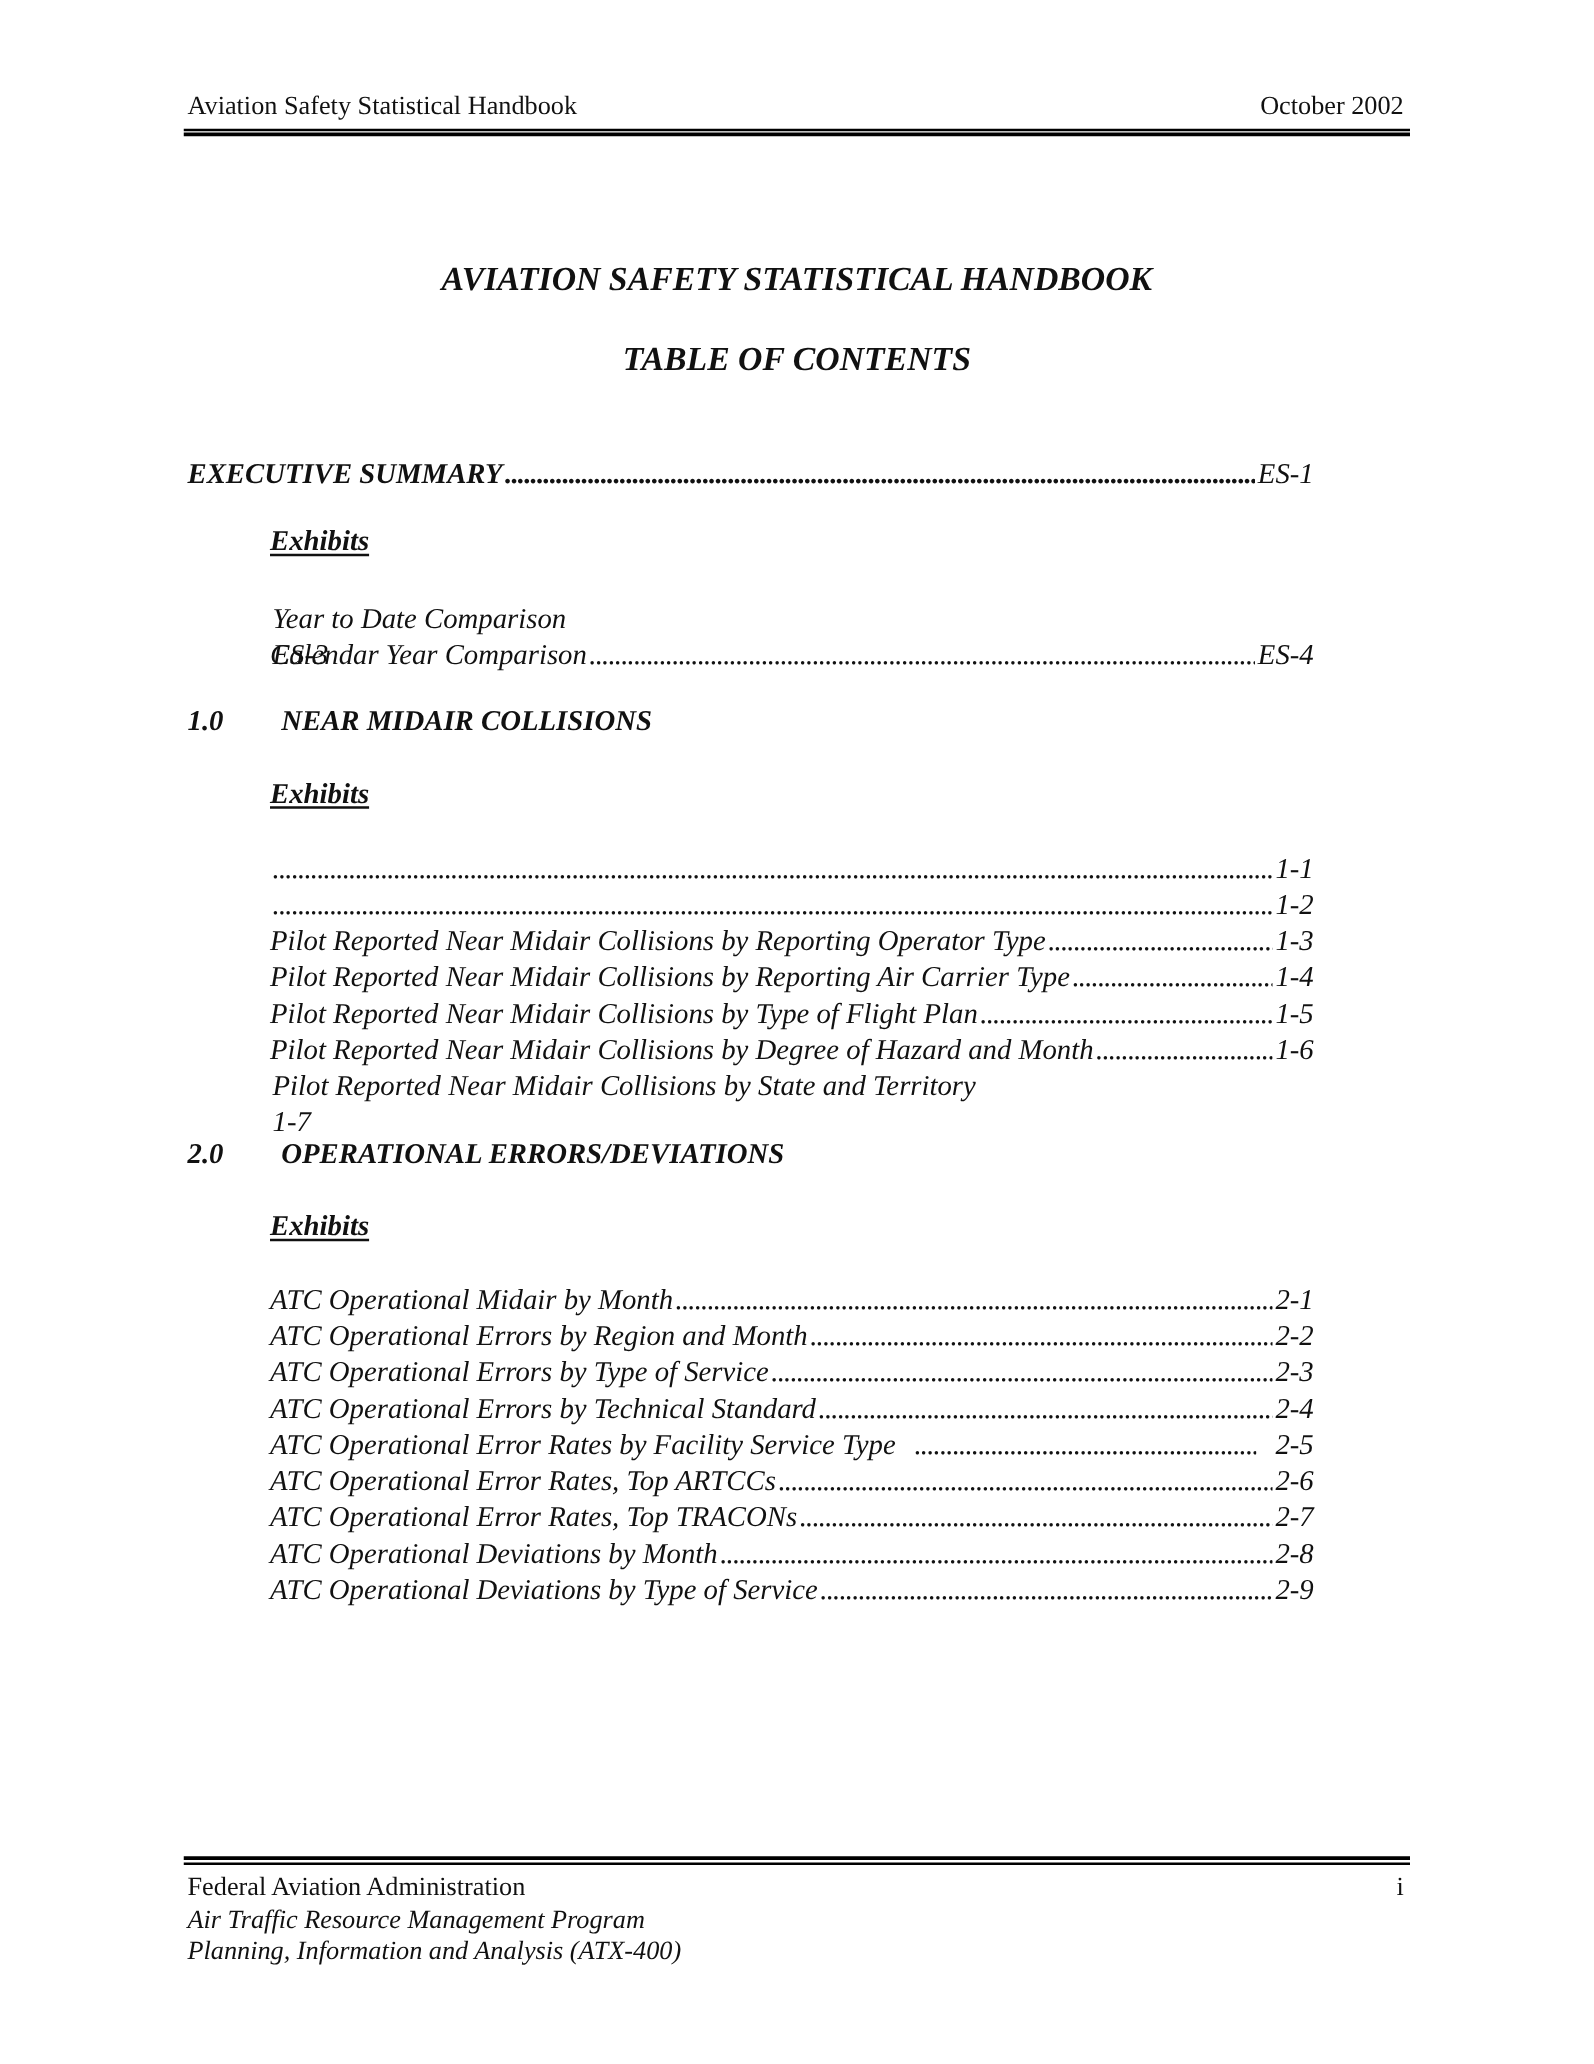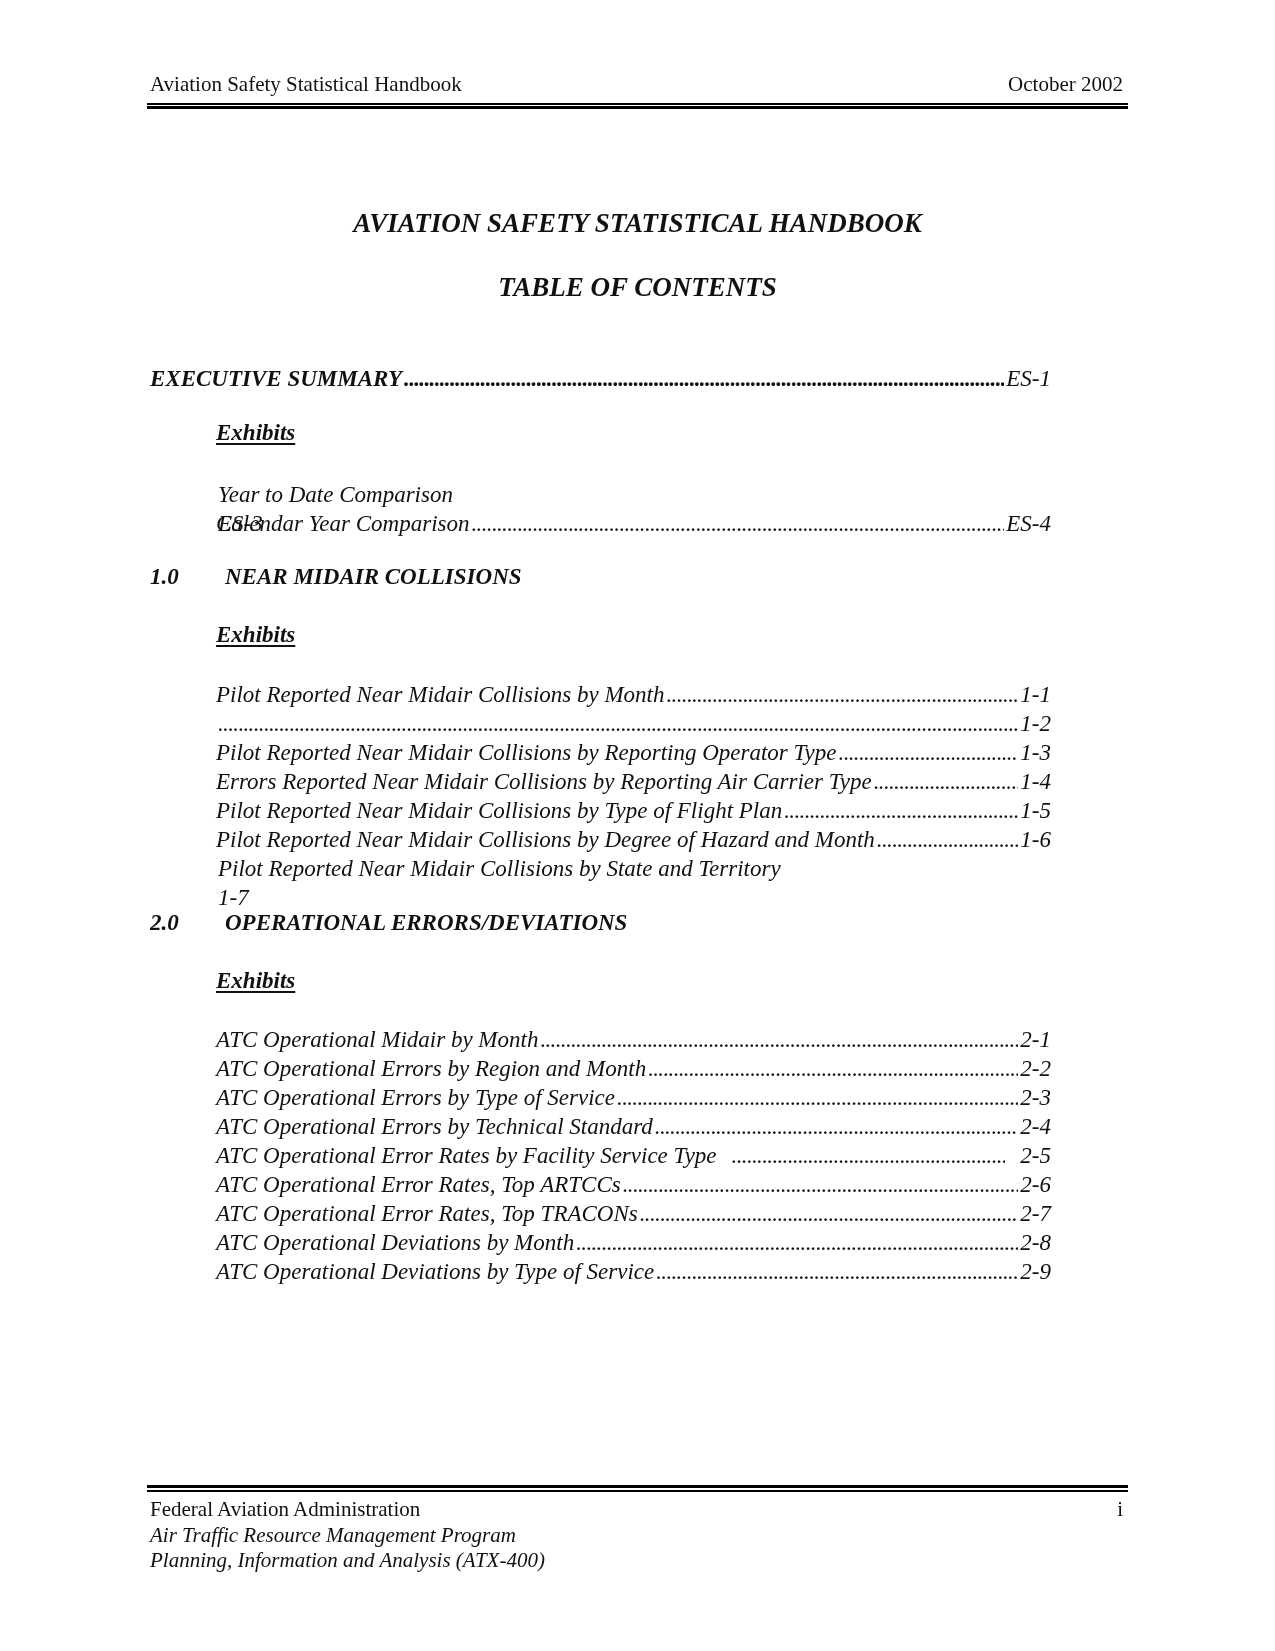--- a/index.html
+++ b/index.html
@@ -98,35 +98,34 @@
   <span class="leader"></span>
   <span class="page">ES-4</span>
 </div>
 
 <div class="section-head" style="top:564px;">
   <span class="num">1.0</span><span>NEAR MIDAIR COLLISIONS</span>
 </div>
 <div class="exhibits-label" style="top:622px;">Exhibits</div>
 
 <div class="toc-row exhibit" style="top:680px;">
-  <span class="label">Pilot Reported Near Midair Collisions by Month</span>
   <span class="leader"></span>
   <span class="page">1-1</span>
 </div>
 <div class="toc-row exhibit" style="top:709px;">
   <span class="leader"></span>
   <span class="page">1-2</span>
 </div>
 <div class="toc-row exhibit" style="top:738px;">
   <span class="label">Pilot Reported Near Midair Collisions by Reporting Operator Type</span>
   <span class="leader"></span>
   <span class="page">1-3</span>
 </div>
 <div class="toc-row exhibit" style="top:767px;">
-  <span class="label">Errors Reported Near Midair Collisions by Reporting Air Carrier Type</span>
+  <span class="label">Pilot Reported Near Midair Collisions by Reporting Air Carrier Type</span>
   <span class="leader"></span>
   <span class="page">1-4</span>
 </div>
 <div class="toc-row exhibit" style="top:796px;">
   <span class="label">Pilot Reported Near Midair Collisions by Type of Flight Plan</span>
   <span class="leader"></span>
   <span class="page">1-5</span>
 </div>
 <div class="toc-row exhibit" style="top:825px;">
   <span class="label">Pilot Reported Near Midair Collisions by Degree of Hazard and Month</span>

